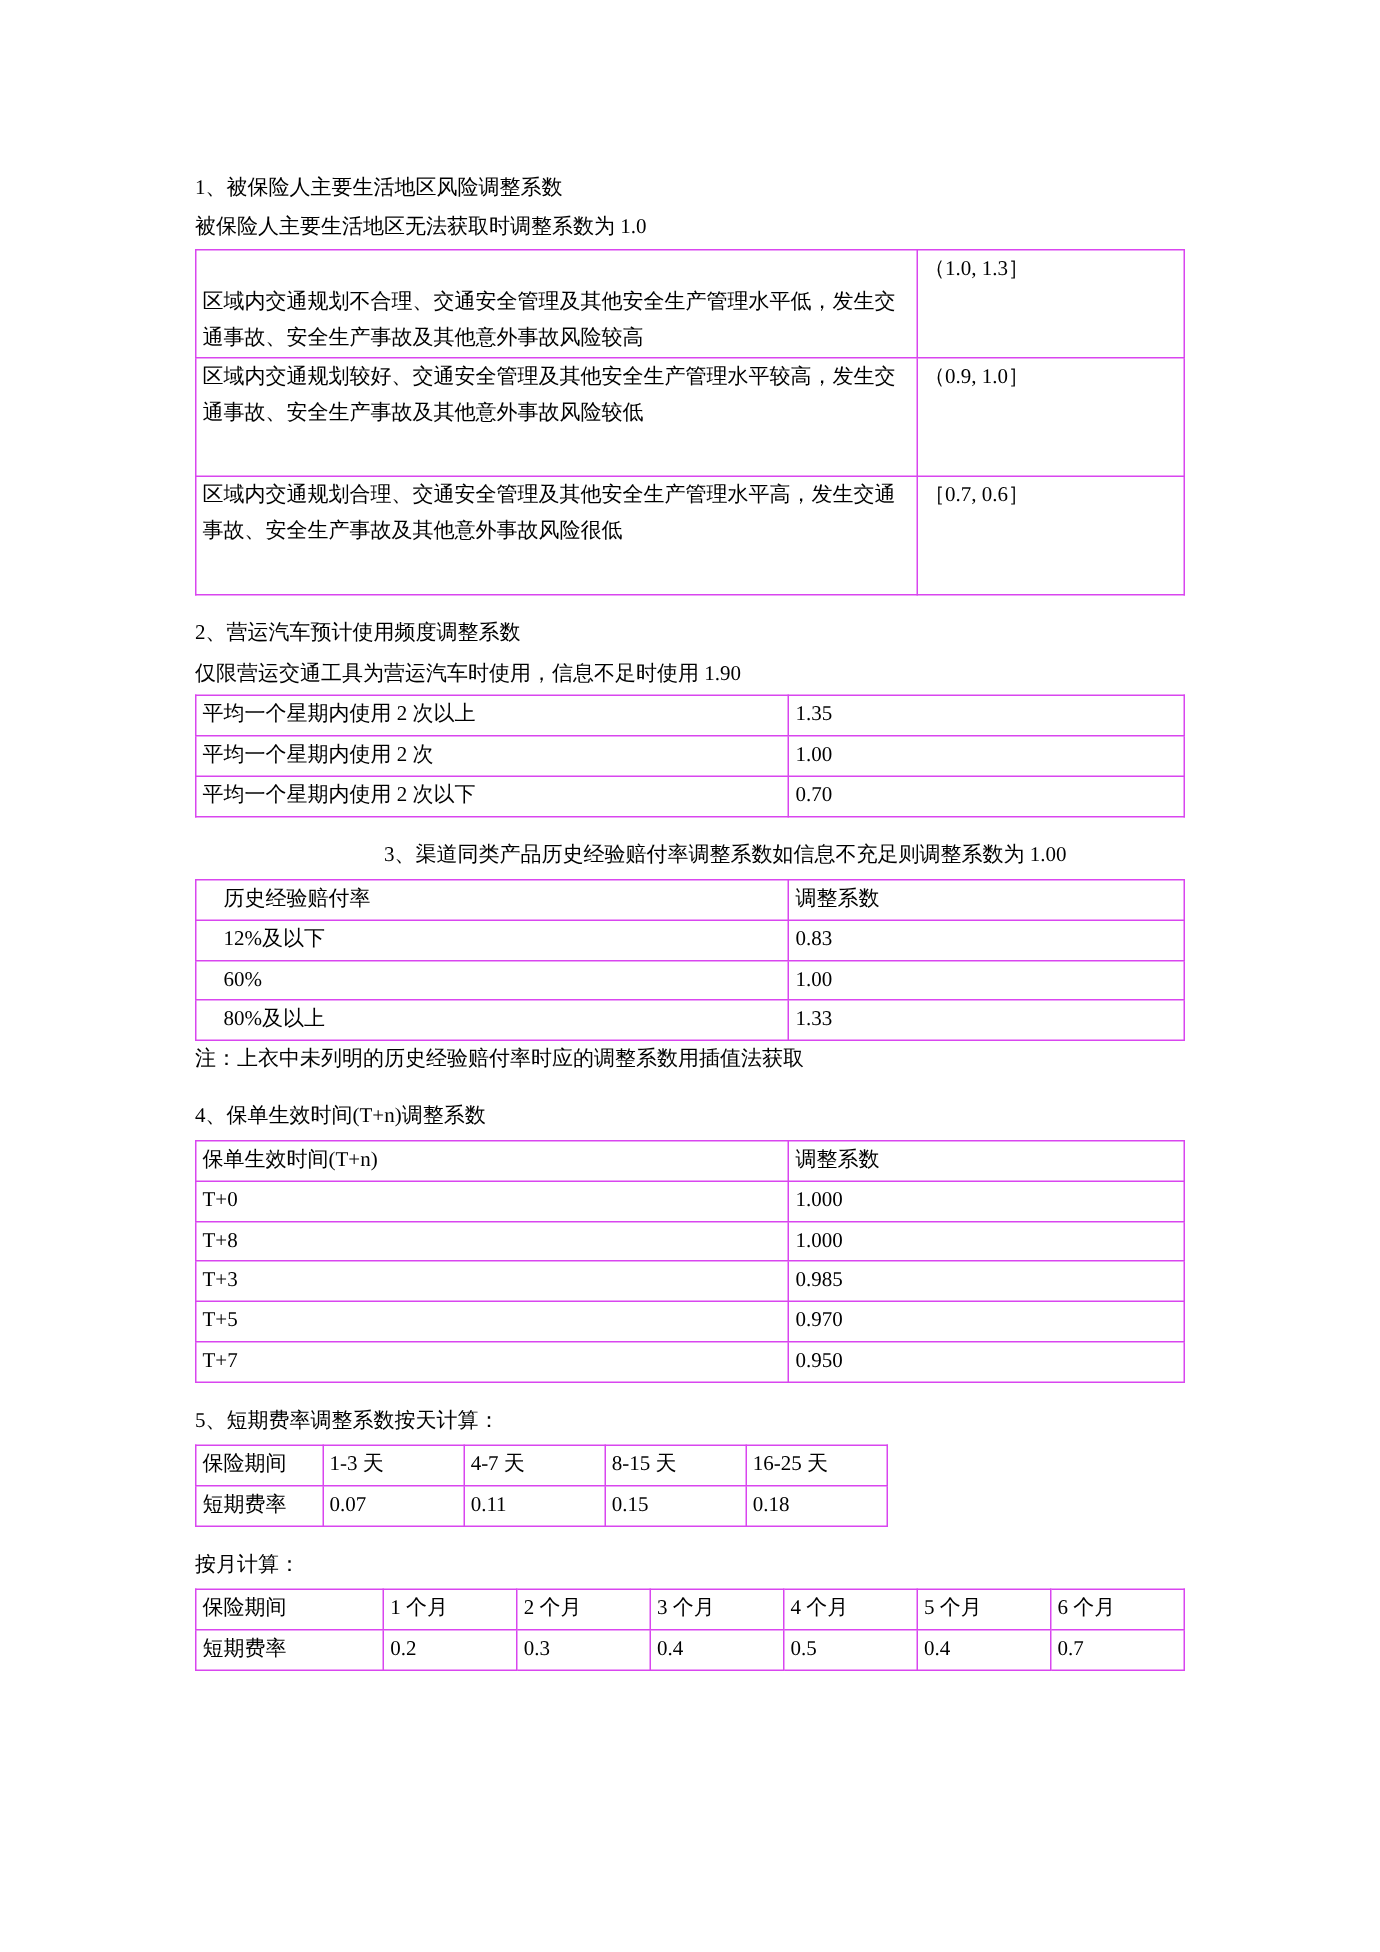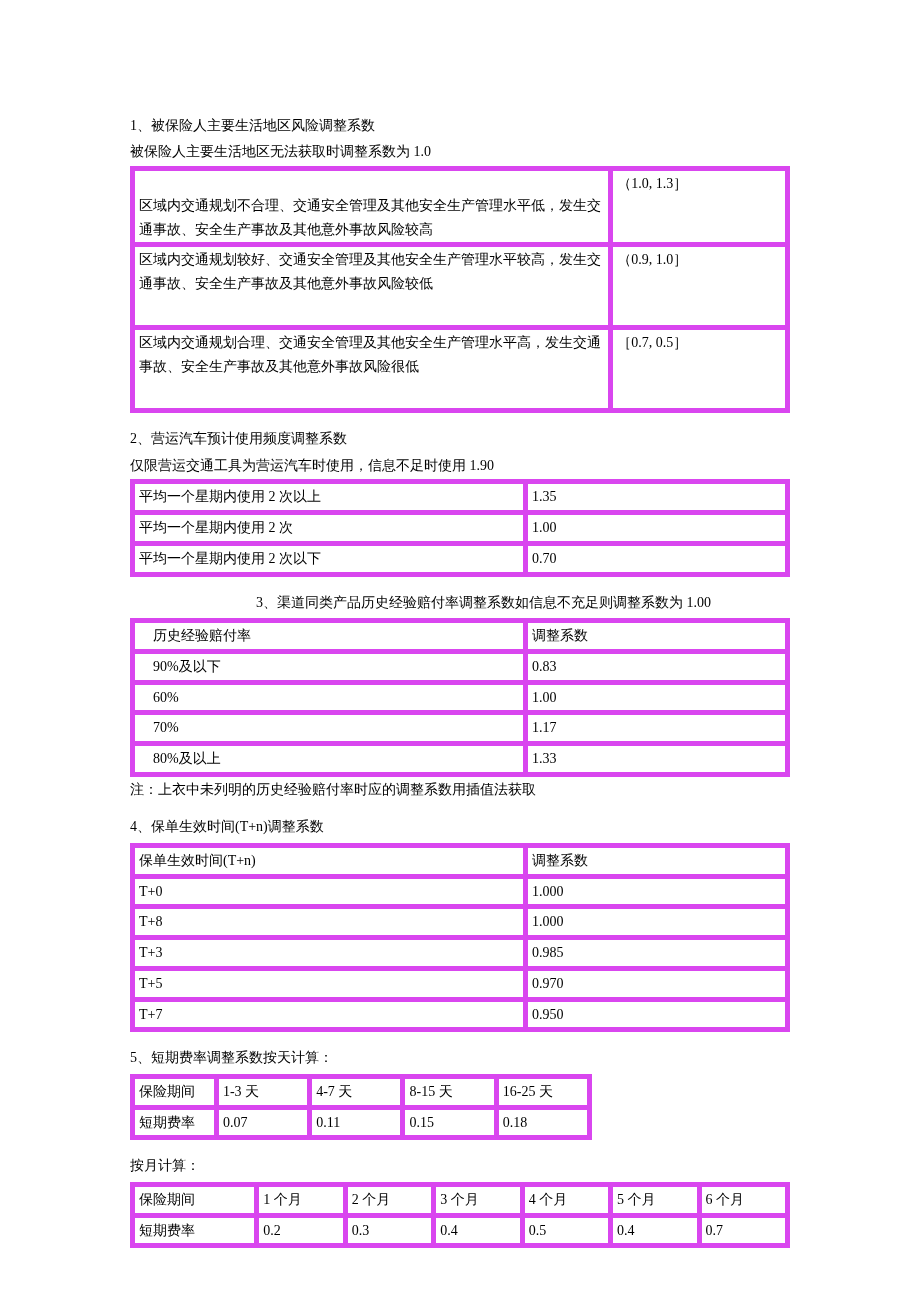--- a/index.html
+++ b/index.html
@@ -19,21 +19,21 @@
     }
     .subtitle {
       margin-bottom: 2px;
     }
     table {
       border-collapse: collapse;
       width: 100%;
       margin-bottom: 8px;
     }
     td {
-      border: 5px solid #d946ef;
+      border: 1px solid #d946ef;
       padding: 1px 4px;
       vertical-align: top;
       font-size: 14px;
       line-height: 1.7;
     }
     .table1 td:first-child {
       width: 73%;
     }
     .table1 td:last-child {
       width: 27%;
@@ -97,21 +97,21 @@
       <tr>
     <td class="tall-cell"><div style="height:22px;"></div><span>区域内交通规划不合理、交通安全管理及其他安全生产管理水平低，发生交通事故、安全生产事故及其他意外事故风险较高</span></td>
     <td>（1.0, 1.3］</td>
   </tr>
   <tr>
     <td class="very-tall-cell"><span>区域内交通规划较好、交通安全管理及其他安全生产管理水平较高，发生交通事故、安全生产事故及其他意外事故风险较低</span></td>
     <td>（0.9, 1.0］</td>
   </tr>
   <tr>
     <td class="very-tall-cell"><span>区域内交通规划合理、交通安全管理及其他安全生产管理水平高，发生交通事故、安全生产事故及其他意外事故风险很低</span></td>
-    <td>［0.7, 0.5］</td>
+    <td>［0.7, 0.6］</td>
   </tr>
 </tbody>
   </table>
 
 <div class="section-title">2、营运汽车预计使用频度调整系数</div>
 <div class="subtitle">仅限营运交通工具为营运汽车时使用，信息不足时使用 1.90</div>
 <table class="table2">
   <tbody>
       <tr>
     <td>平均一个星期内使用 2 次以上</td>
@@ -129,30 +129,26 @@
   </table>
 
 <div class="section-title centered-title">3、渠道同类产品历史经验赔付率调整系数如信息不充足则调整系数为 1.00</div>
 <table class="table3">
   <tbody>
       <tr>
     <td>历史经验赔付率</td>
     <td>调整系数</td>
   </tr>
   <tr>
-    <td>90%及以下</td>
+    <td>12%及以下</td>
     <td>0.83</td>
   </tr>
   <tr>
     <td>60%</td>
     <td>1.00</td>
-  </tr>
-  <tr>
-    <td>70%</td>
-    <td>1.17</td>
   </tr>
   <tr>
     <td>80%及以上</td>
     <td>1.33</td>
   </tr>
 </tbody>
   </table>
 <div class="note">注：上衣中未列明的历史经验赔付率时应的调整系数用插值法获取</div>
 
 <div class="section-title">4、保单生效时间(T+n)调整系数</div>

